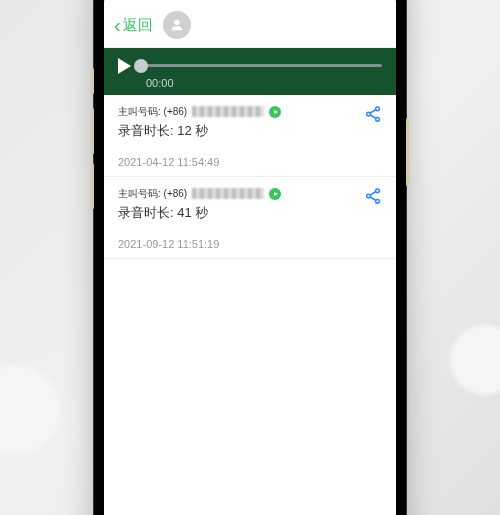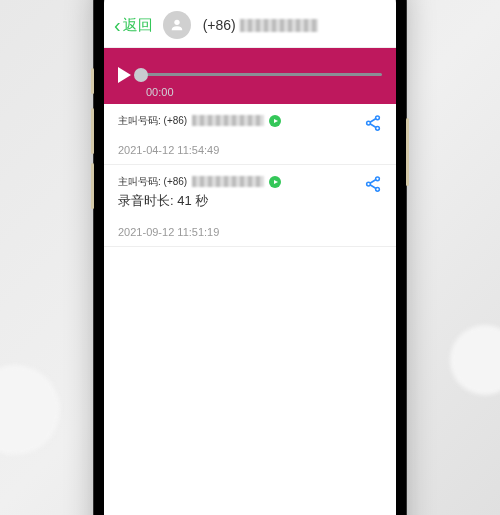--- a/index.html
+++ b/index.html
@@ -60,21 +60,21 @@
       border-radius: 50%; display: flex; align-items: center; justify-content: center;
       margin-left: 4px;
     }
     .avatar svg { width: 16px; height: 16px; fill: #fff; }
     .nav-title { font-size: 14px; color: #333; margin-left: 6px; display: flex; align-items: center; gap: 4px; }
     .redact { display:inline-block; width: 78px; height: 13px;
       background: repeating-linear-gradient(90deg,#bbb 0 4px,#ddd 4px 8px);
       filter: blur(1px); }
     .redact-sm { width: 72px; height: 11px; }
     .player {
-      background: #be185d; padding: 19px 14px 6px;
+      background: #14532d; padding: 10px 14px 6px;
       display: flex; flex-direction: column; gap: 3px;
     }
     .player-top { display: flex; align-items: center; gap: 10px; }
     .play-btn { width: 0; height: 0; border-left: 13px solid #fff;
       border-top: 8px solid transparent; border-bottom: 8px solid transparent; cursor: pointer; }
     .track { flex: 1; height: 3px; background: #8a8f96; border-radius: 2px; position: relative; }
     .thumb { position: absolute; left: 0; top: 50%; transform: translate(-50%,-50%);
       width: 14px; height: 14px; background: #c8cbd0; border-radius: 50%; cursor: pointer; }
     .player-time { color: #d0d3d8; font-size: 11px; margin-left: 28px; }
     .list { background: #fff; }
@@ -112,43 +112,42 @@
       <div class="back-btn">
         <span class="back-chevron">‹</span>
         <span>返回</span>
       </div>
       <div class="avatar">
         <svg viewBox="0 0 24 24">
             <circle cx="12" cy="8" r="4"></circle>
             <path d="M4 20 Q4 14 12 14 Q20 14 20 20 Z"></path>
           </svg>
       </div>
-      <div class="nav-title">
-        <span>(+86)</span>
-        <span class="redact"></span>
-      </div>
     </div>
 
     <div class="player">
       <div class="player-top">
         <div class="play-btn"></div>
         <div class="track">
           <div class="thumb"></div>
         </div>
       </div>
       <div class="player-time">00:00</div>
     </div>
 
     <div class="list">
 
       <div class="item">
         <div class="item-row1">
           <span>主叫号码: (+86)</span>
           <span class="redact redact-sm"></span>
           <span class="status-dot"></span>
+        </div>
+        <div class="item-row2">
+          <span>录音时长: </span><span>12</span><span> 秒</span>
         </div>
         <div class="item-row3">2021-04-12 11:54:49</div>
         <div class="share-btn">
           <svg viewBox="0 0 24 24">
             <circle cx="18" cy="5" r="2.5"></circle>
               <circle cx="6" cy="12" r="2.5"></circle>
               <circle cx="18" cy="19" r="2.5"></circle>
             <line x1="8" y1="11" x2="16" y2="6"></line>
               <line x1="8" y1="13" x2="16" y2="18"></line>
           </svg>

